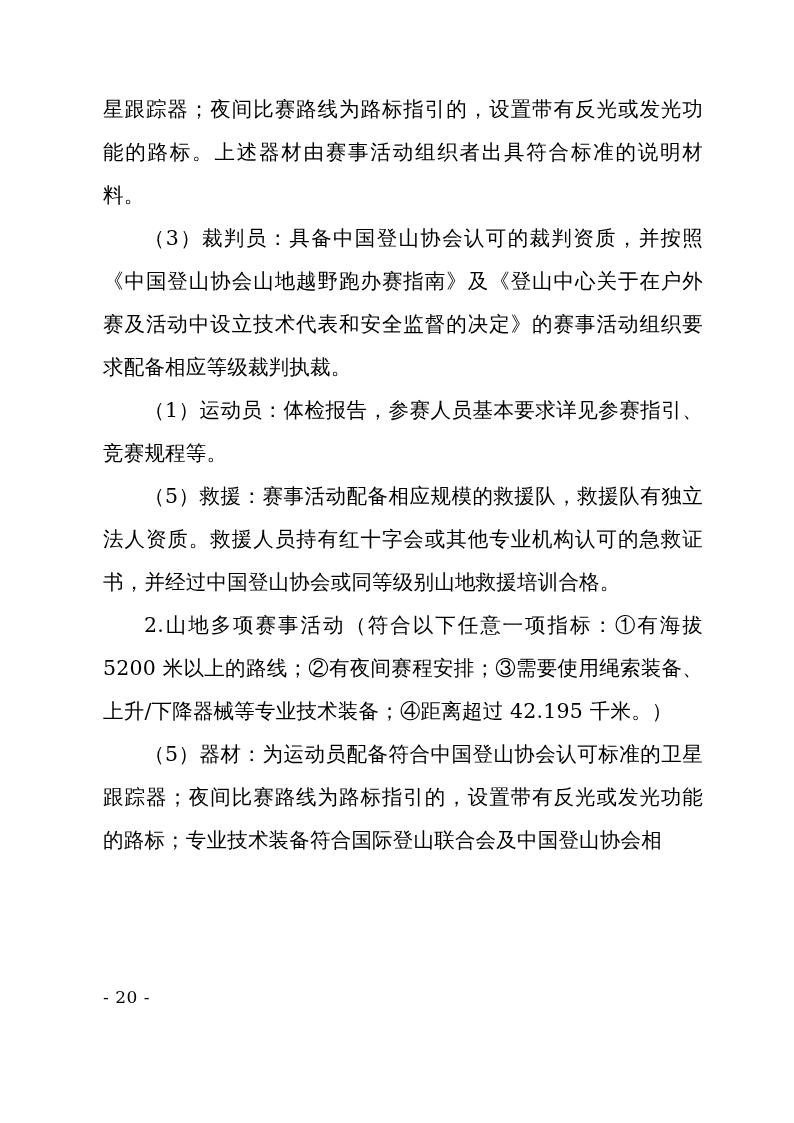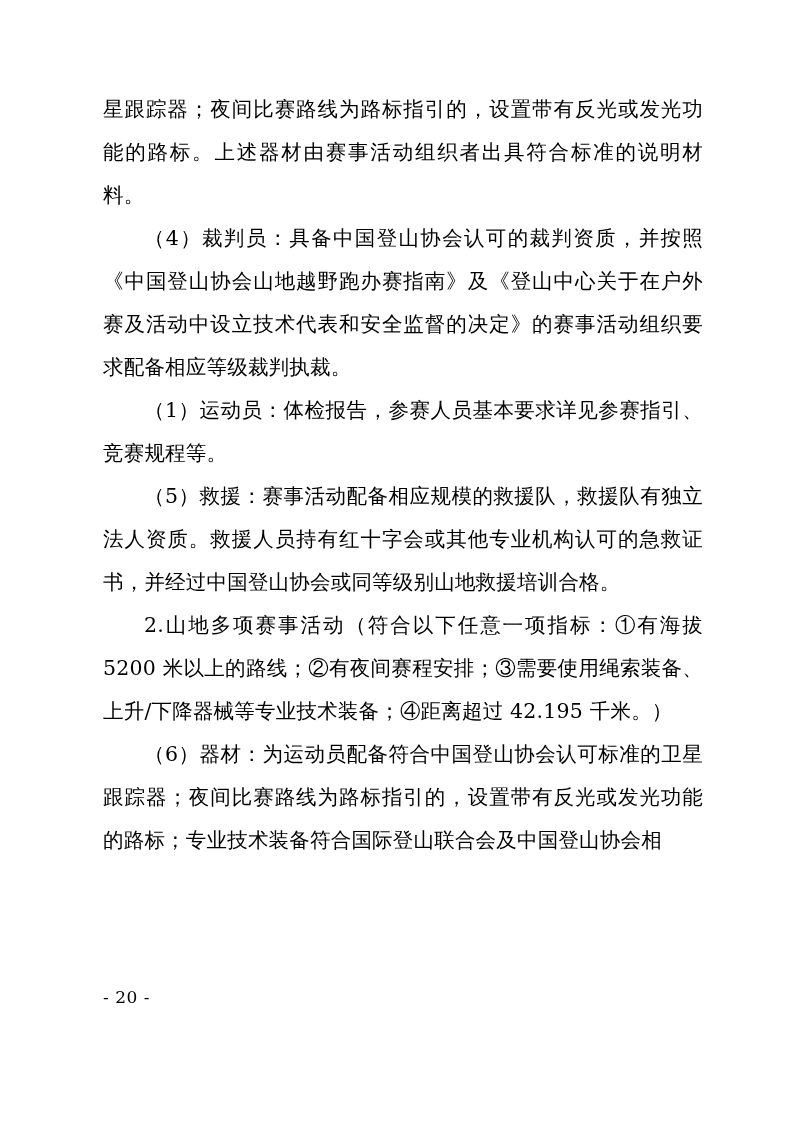--- a/index.html
+++ b/index.html
@@ -48,20 +48,20 @@
     letter-spacing: 0.5px;
     font-family: "DejaVu Serif", "Liberation Serif", serif;
   }
 </style>
 </head>
 <body>
 
 <div class="page">
   <div class="doc-body">
     <p class="para">星跟踪器；夜间比赛路线为路标指引的，设置带有反光或发光功能的路标。上述器材由赛事活动组织者出具符合标准的说明材料。</p>
-    <p class="para indent">（4）裁判员：具备中国登山协会认可的裁判资质，并按照《中国登山协会山地越野跑办赛指南》及《登山中心关于在户外赛及活动中设立技术代表和安全监督的决定》的赛事活动组织要求配备相应等级裁判执裁。</p>
+    <p class="para indent">（3）裁判员：具备中国登山协会认可的裁判资质，并按照《中国登山协会山地越野跑办赛指南》及《登山中心关于在户外赛及活动中设立技术代表和安全监督的决定》的赛事活动组织要求配备相应等级裁判执裁。</p>
     <p class="para indent">（1）运动员：体检报告，参赛人员基本要求详见参赛指引、竞赛规程等。</p>
     <p class="para indent">（5）救援：赛事活动配备相应规模的救援队，救援队有独立法人资质。救援人员持有红十字会或其他专业机构认可的急救证书，并经过中国登山协会或同等级别山地救援培训合格。</p>
     <p class="para indent">2.山地多项赛事活动（符合以下任意一项指标：①有海拔 5200 米以上的路线；②有夜间赛程安排；③需要使用绳索装备、上升/下降器械等专业技术装备；④距离超过 42.195 千米。）</p>
-    <p class="para indent">（6）器材：为运动员配备符合中国登山协会认可标准的卫星跟踪器；夜间比赛路线为路标指引的，设置带有反光或发光功能的路标；专业技术装备符合国际登山联合会及中国登山协会相</p>
+    <p class="para indent">（5）器材：为运动员配备符合中国登山协会认可标准的卫星跟踪器；夜间比赛路线为路标指引的，设置带有反光或发光功能的路标；专业技术装备符合国际登山联合会及中国登山协会相</p>
   </div>
   <div class="footer">- 20 -</div>
 </div>
 
 </body></html>

